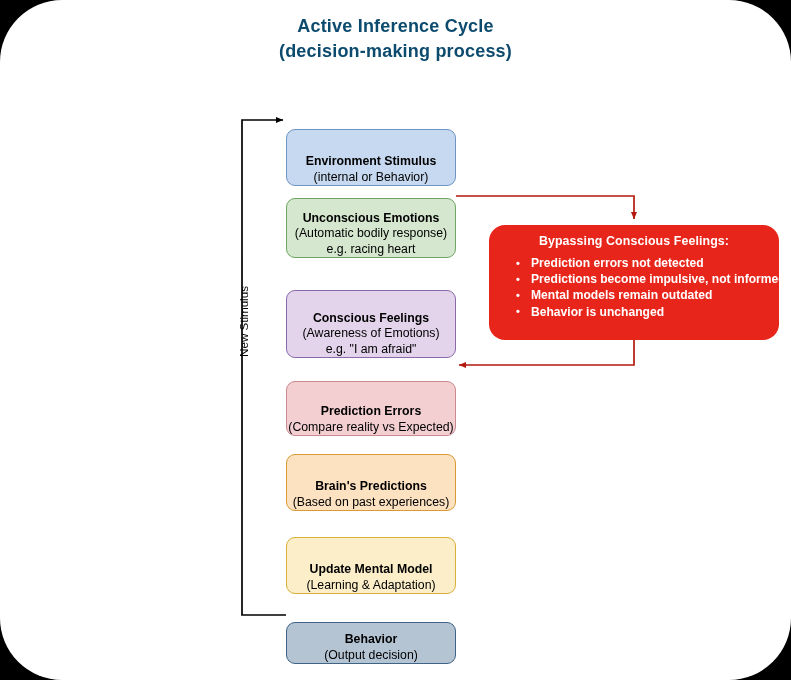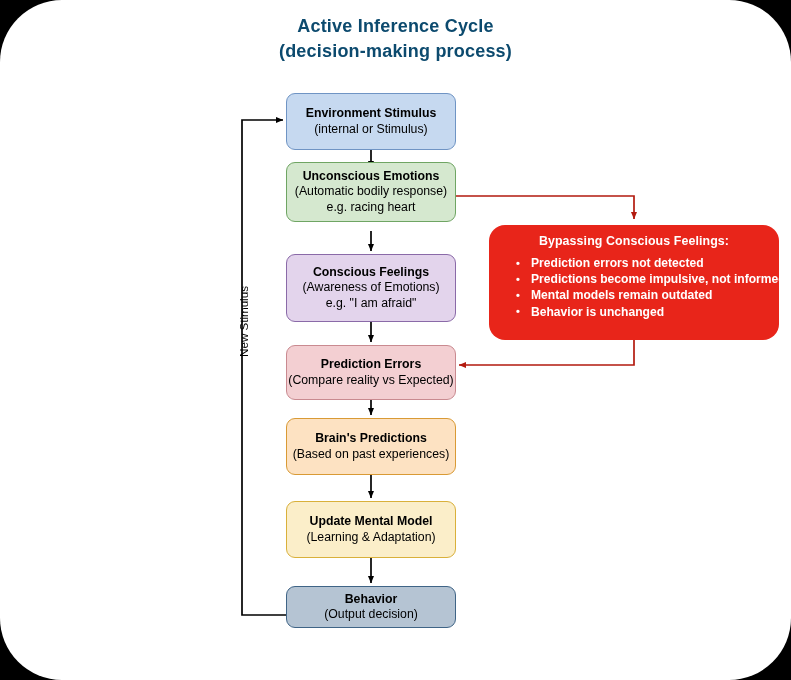--- a/index.html
+++ b/index.html
@@ -37,25 +37,26 @@
   #title .l2 { display: block; text-align: center; }
 
   .node {
     position: absolute;
     box-sizing: border-box;
     border-radius: 9px;
     border: 1.4px solid #888;
     display: flex;
     flex-direction: column;
     align-items: center;
-    justify-content: center;
+    justify-content: flex-end;
     text-align: center;
     color: #000000;
     font-size: 12.3px;
     line-height: 15.5px;
+    margin-top: 36px;
   }
   .node .t1 { font-weight: bold; }
   .node .t2, .node .t3 { font-weight: normal; }
 
   #n-env   { left:286px; top:93px;  width:170px; height:57px;
              background:#c6d9f0; border-color:#6f94c4; }
   #n-unc   { left:286px; top:162px; width:170px; height:60px;
              background:#d5e8cf; border-color:#6fa563; }
   #n-con   { left:286px; top:254px; width:170px; height:68px;
              background:#e3d4ec; border-color:#8a6aa8; }
@@ -156,21 +157,21 @@
     </g>
 
     <g stroke="#b31a0f" stroke-width="1.7" fill="none" marker-end="url(#ah-red)">
       <path d="M456,196 L634,196 L634,219"></path>
       <path d="M634,340 L634,365 L459,365"></path>
     </g>
   </svg>
 
   <div class="node" id="n-env">
     <span class="t1">Environment Stimulus</span>
-    <span class="t2">(internal or Stimulus)</span>
+    <span class="t2">(internal or Behavior)</span>
   </div>
 
   <div class="node" id="n-unc">
     <span class="t1">Unconscious Emotions</span>
     <span class="t2">(Automatic bodily response)</span>
     <span class="t3">e.g. racing heart</span>
   </div>
 
   <div class="node" id="n-con">
     <span class="t1">Conscious Feelings</span>

